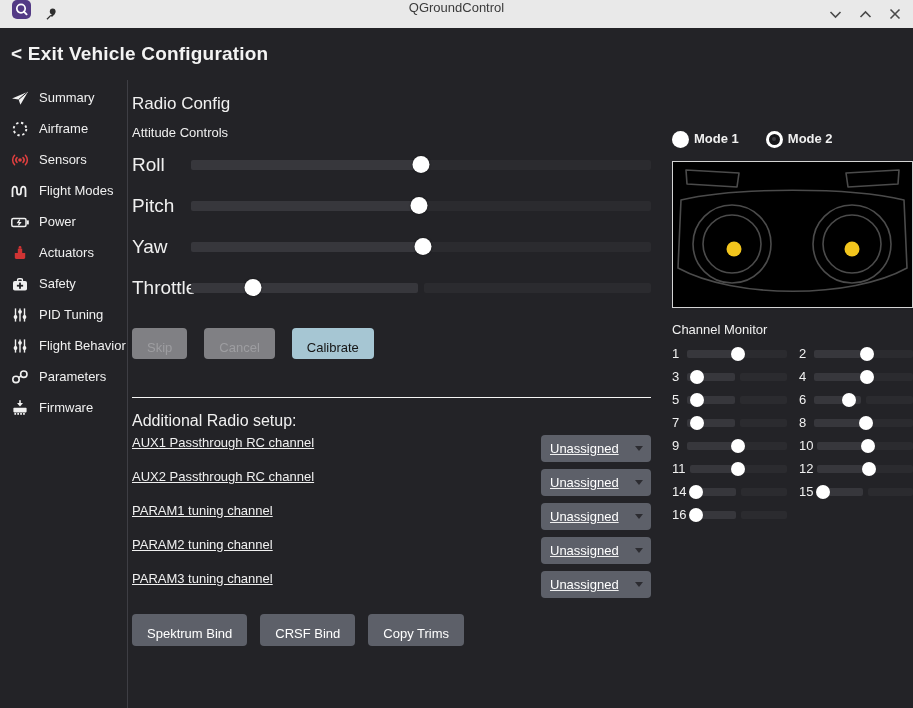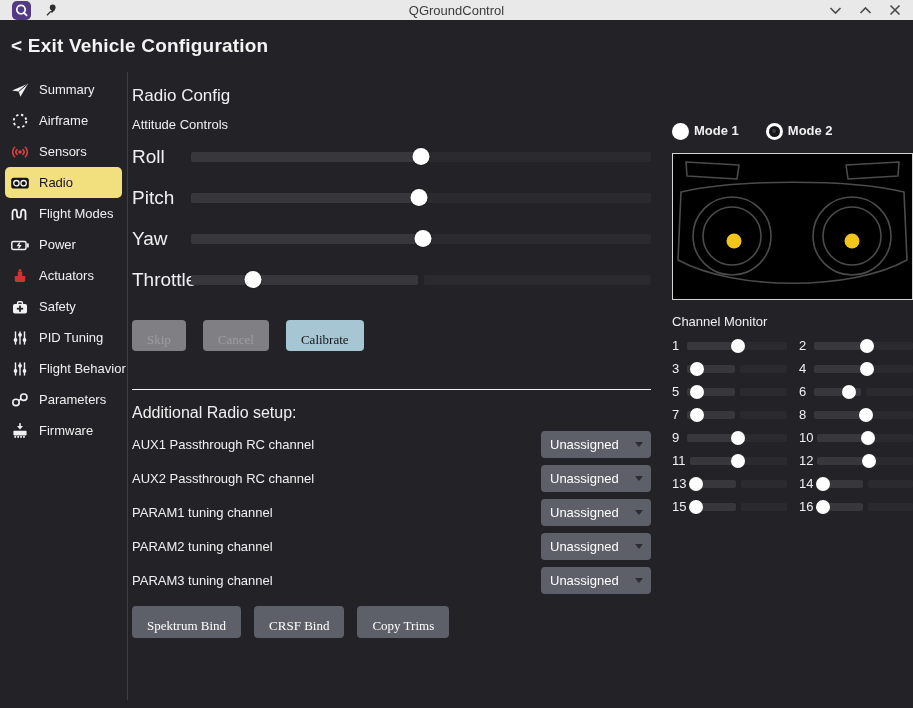--- a/index.html
+++ b/index.html
@@ -4,21 +4,21 @@
 <style>
   * { box-sizing: border-box; margin: 0; padding: 0; }
   html,body { width: 913px; height: 708px; }
   body {
     background: #232327;
     color: #f0f0f0;
     font-family: "Liberation Sans", sans-serif;
     overflow: hidden;
   }
   
-  .titlebar { height:20px; background:var(--titlebar-bg,#e9e9e9); display:flex; align-items:center; padding:0 12px; position:relative; }
+  .titlebar { height:28px; background:var(--titlebar-bg,#e9e9e9); display:flex; padding:0 12px; position:relative; }
   .app-icon { width:19px; height:19px; border-radius:5px; background:#533a85; display:flex; align-items:center; justify-content:center; flex:none; }
   .pin-wrap { margin-left:13px; display:flex; align-items:center; }
   .tb-title { position:absolute; left:0; right:0; text-align:center; font-size:13px; color:#3b3b3b; pointer-events:none; }
   .tb-controls { margin-left:auto; display:flex; gap:17px; z-index:2; align-items:center; }
   .tb-controls span { display:flex; align-items:center; cursor:default; }
   
   .header { height:52px; display:flex; align-items:center; padding-left:11px; }
   .exit-btn { font-size:19px; color:#f3f3f3; letter-spacing:.2px;font-weight:bold; }
   
   .bodyrow { display:flex; height:628px; }
@@ -35,26 +35,26 @@
   
   .att-label { font-size:13px; margin-bottom:4px; }
   .slider-row { height:41px; display:flex; align-items:center; }
   .slider-row .lbl { width:59px; flex:none; font-size:19px; }
   .track { flex:1; height:10px; position:relative; }
   .seg-l { position:absolute; left:0; top:0; bottom:0; width:calc(50% - 3px); background:#37373c; border-radius:2px; }
   .seg-r { position:absolute; right:0; top:0; bottom:0; width:calc(50% - 3px); background:#2b2b2f; border-radius:2px; }
   .handle { position:absolute; top:-4px; width:17px; height:17px; border-radius:50%; background:#fff; transform:translateX(-50%); box-shadow:0 0 2px rgba(0,0,0,.6); }
   
   .btn-row { margin-top:20px; display:flex; gap:17px; }
-  .btn { border:none; border-radius:4px; height:31px; padding:12px 15px; font-size:13px; font-family:Liberation Serif, serif; cursor:pointer; }
+  .btn { border:none; border-radius:4px; height:31px; padding:12px 15px; font-size:13px; font-family:Liberation Sans, sans-serif; cursor:pointer; }
   .btn.disabled { background:#808084; color:#9d9da1; }
   .btn.primary { background:var(--blue,#a6c6d3); color:#151515; }
   .divider { border:none; border-top:1px solid #f5f5f5; margin-top:38px; }
   .add-label { font-size:16px; margin:14px 0 5px; }
-  .setup-row { height:34px; display:flex; align-items:center; justify-content:space-between; }
+  .setup-row { height:34px; display:flex; justify-content:space-between;text-decoration:underline; }
   .setup-row .lbl { font-size:13px; }
   .dropdown { width:110px; height:27px; background:var(--gray,#5d6069); border-radius:4px; display:flex; align-items:center; justify-content:space-between; padding:0 8px 0 9px; color:#fff; font-size:13px; cursor:pointer; }
   .dd-arrow { width:0; height:0; border-left:4px solid transparent; border-right:4px solid transparent; border-top:5px solid #2c2c31; }
   .bind-row { margin-top:9px; display:flex; gap:13px; }
   .btn.gray { background:var(--gray,#5d6069); color:#fff; height:32px; }
   
   .modes { display:flex; gap:27px; margin-top:3px; height:22px; align-items:center; }
   .mode { display:flex; align-items:flex-start; gap:5px; font-size:13px; font-weight:700; cursor:pointer; }
   .radio-circle { width:17px; height:17px; border-radius:50%; background:#fff; position:relative; flex:none; }
   .radio-circle.sel::after { content:""; position:absolute; inset:3px; border-radius:50%; background:#17171a; }
@@ -138,30 +138,20 @@
               <path d="M4.6,4.3 a6.6,6.6 0 0 0 0,9.4"></path>
               <path d="M7,6.6 a3.4,3.4 0 0 0 0,4.8"></path>
               <path d="M15.4,4.3 a6.6,6.6 0 0 1 0,9.4"></path>
               <path d="M13,6.6 a3.4,3.4 0 0 1 0,4.8"></path>
             </g>
             <circle cx="10" cy="9" r="1.8" fill="#e14040"></circle>
           </svg>
         </span>
         <span>Sensors</span>
       </div>
-      <div class="side-item selected">
-        <span class="icn">
-          <svg width="20" height="18" viewBox="0 0 20 18">
-            <rect x="1.2" y="3.8" width="17.6" height="10.8" rx="2.6" fill="#121212"></rect>
-            <circle cx="6.4" cy="9.2" r="2.7" fill="#121212" stroke="#f4f4f4" stroke-width="1.3"></circle>
-            <circle cx="13.6" cy="9.2" r="2.7" fill="#121212" stroke="#f4f4f4" stroke-width="1.3"></circle>
-          </svg>
-        </span>
-        <span>Radio</span>
-      </div>
       <div class="side-item">
         <span class="icn">
           <svg width="20" height="18" viewBox="0 0 20 18">
             <path d="M2.5,15 L2.5,8 C2.5,3.6 7,3.6 7,8 L7,10 C7,13.6 11,13.6 11,10 L11,8 C11,3.6 15.5,3.6 15.5,8 L15.5,15" stroke="#f0f0f0" stroke-width="1.8" fill="none"></path>
           </svg>
         </span>
         <span>Flight Modes</span>
       </div>
       <div class="side-item">
         <span class="icn">
@@ -465,28 +455,20 @@
             </div>
             <div class="cm-cell">
               <span class="cm-num">12</span>
               <div class="cm-bar">
                 <span class="seg-l"></span>
                 <span class="seg-r"></span>
                 <div class="cm-dot" style="left: 54%;"></div>
               </div>
             </div>
             <div class="cm-cell">
-              <span class="cm-num">13</span>
-              <div class="cm-bar">
-                <span class="seg-l"></span>
-                <span class="seg-r"></span>
-                <div class="cm-dot" style="left: 6%;"></div>
-              </div>
-            </div>
-            <div class="cm-cell">
               <span class="cm-num">14</span>
               <div class="cm-bar">
                 <span class="seg-l"></span>
                 <span class="seg-r"></span>
                 <div class="cm-dot" style="left: 6%;"></div>
               </div>
             </div>
             <div class="cm-cell">
               <span class="cm-num">15</span>
               <div class="cm-bar">

